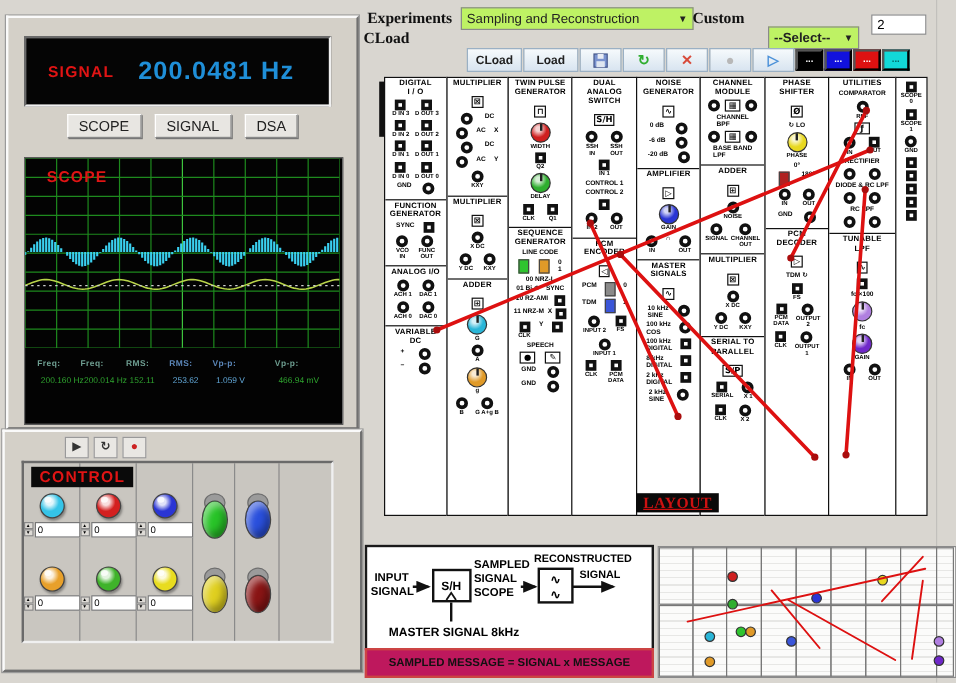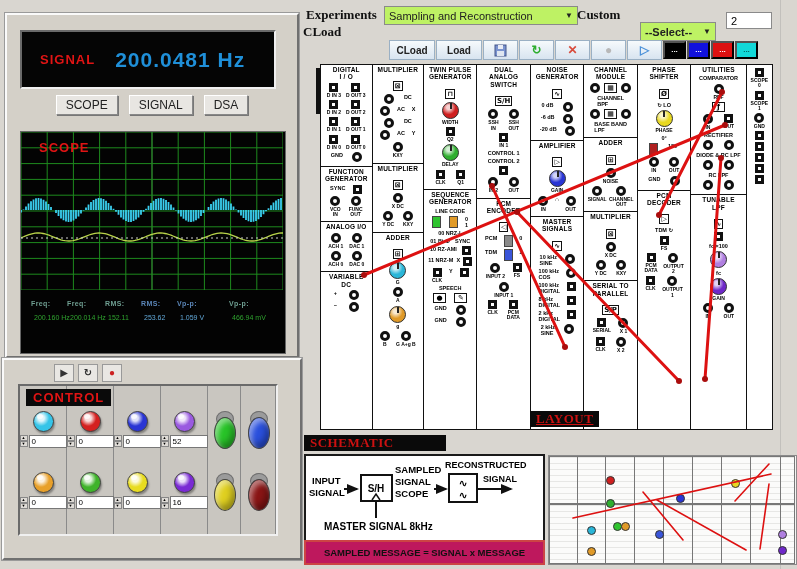--- a/index.html
+++ b/index.html
@@ -214,42 +214,20 @@
             <div class="knob" style="background: radial-gradient(circle at 38% 32%, rgba(255, 255, 255, 0.85) 0px, rgba(255, 255, 255, 0.85) 3px, transparent 8px), rgb(232, 220, 32);"></div>
             <div class="krow">
               <div class="spin">
                 <span>▲</span>
                 <span>▼</span>
               </div>
               <div class="kval">0</div>
             </div>
           </div>
         </div>
-        <div class="kcolumn" style="width: 46px;">
-          <div class="kcell">
-            <div class="knob" style="background: radial-gradient(circle at 38% 32%, rgba(255, 255, 255, 0.85) 0px, rgba(255, 255, 255, 0.85) 3px, transparent 8px), rgb(154, 90, 224);"></div>
-            <div class="krow">
-              <div class="spin">
-                <span>▲</span>
-                <span>▼</span>
-              </div>
-              <div class="kval">52</div>
-            </div>
-          </div>
-          <div class="kcell">
-            <div class="knob" style="background: radial-gradient(circle at 38% 32%, rgba(255, 255, 255, 0.85) 0px, rgba(255, 255, 255, 0.85) 3px, transparent 8px), rgb(122, 42, 212);"></div>
-            <div class="krow">
-              <div class="spin">
-                <span>▲</span>
-                <span>▼</span>
-              </div>
-              <div class="kval">16</div>
-            </div>
-          </div>
-        </div>
         <div class="kcolumn" style="width: 34px;">
           <div class="led">
             <div class="led-top"></div>
             <div class="led-bulb" style="background: rgb(40, 196, 40);"></div>
           </div>
           <div class="led">
             <div class="led-top"></div>
             <div class="led-bulb" style="background: rgb(224, 208, 32);"></div>
           </div>
         </div>
@@ -1240,21 +1218,20 @@
         <line x1="339" y1="151" x2="402" y2="28" stroke="#dd1111" stroke-width="3" stroke-linecap="round"></line>
         <circle cx="339" cy="151" r="3" fill="#aa0d0d"></circle>
         <circle cx="402" cy="28" r="3" fill="#aa0d0d"></circle>
         <line x1="401" y1="94" x2="385" y2="315" stroke="#dd1111" stroke-width="3" stroke-linecap="round"></line>
         <circle cx="401" cy="94" r="3" fill="#aa0d0d"></circle>
         <circle cx="385" cy="315" r="3" fill="#aa0d0d"></circle>
       </svg>
     </div>
   <div class="pageline"></div>
 
-  <span class="sec-hdr" style="left:304px;top:435px;width:130px;">SCHEMATIC</span>
   <div id="schemBox">
     <svg width="233" height="80" viewBox="0 0 233 80">
       <defs>
           <marker id="ah" markerWidth="7" markerHeight="7" refX="5" refY="2.5" orient="auto">
             <path d="M0,0L6,2.5L0,5Z" fill="#111"></path>
           </marker>
         </defs>
       <text x="6" y="28" font-size="9.5" font-weight="bold">INPUT</text>
       <text x="3" y="40" font-size="9.5" font-weight="bold">SIGNAL</text>
       <line x1="38" y1="33" x2="51" y2="33" stroke="#111" stroke-width="2" marker-end="url(#ah)"></line>

